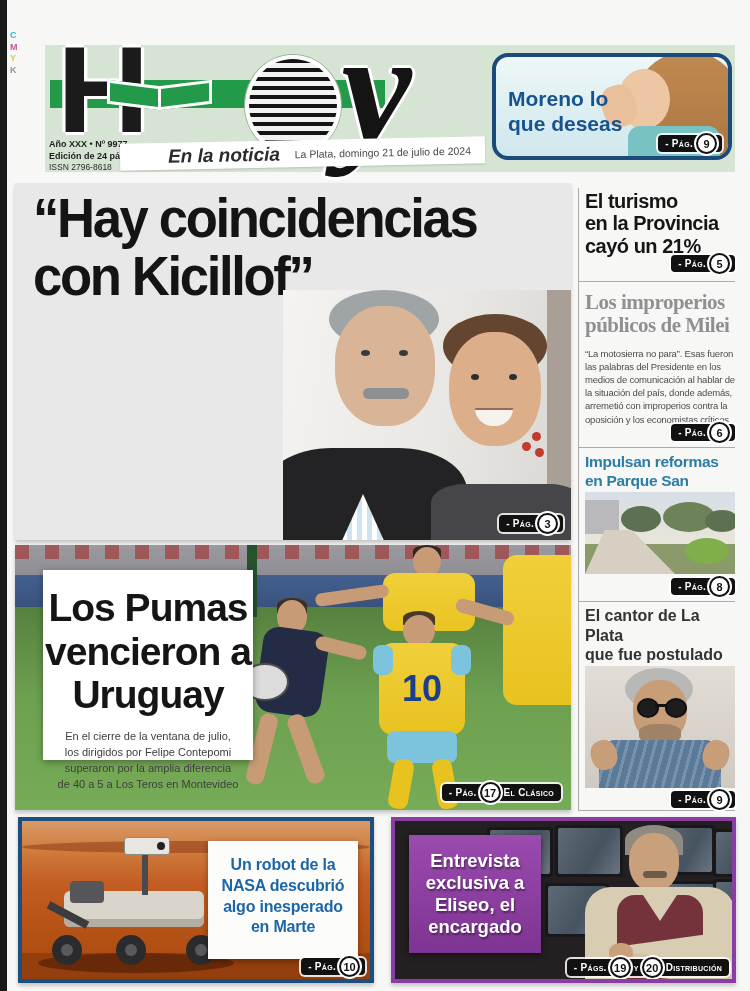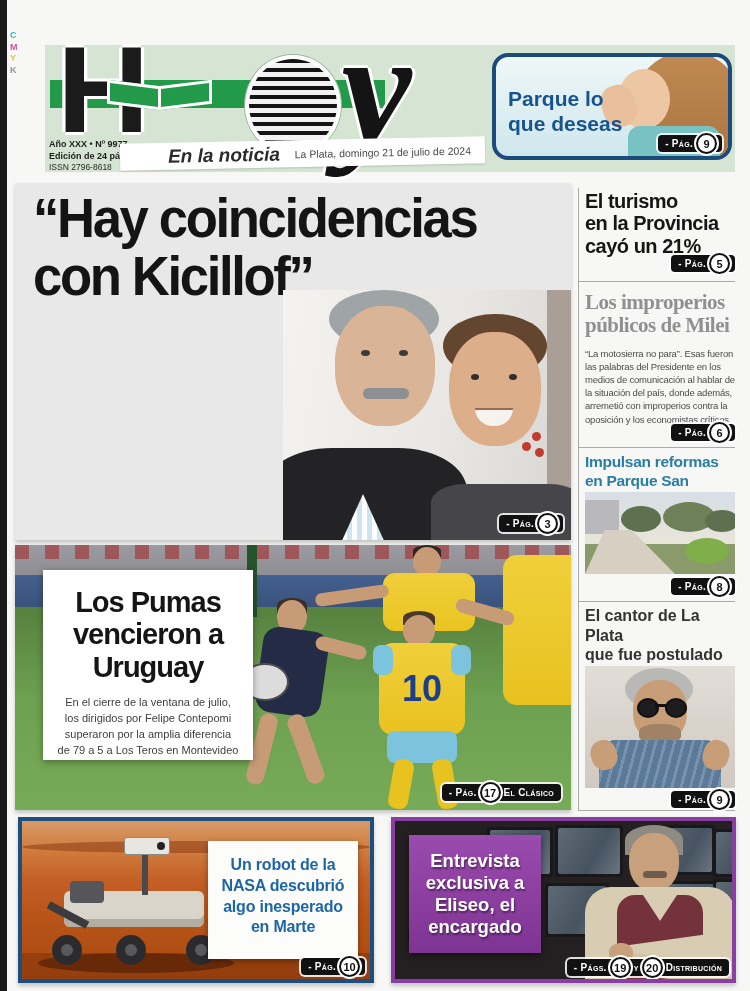--- a/index.html
+++ b/index.html
@@ -150,21 +150,21 @@
   .rg-u-head{position:absolute;left:398px;top:2px;width:28px;height:30px;border-radius:50%;}
   .rg-u-hair{position:absolute;left:398px;top:0px;width:28px;height:12px;border-radius:50% 50% 0 0;background:#2f2620;}
   .rg-u-torso{position:absolute;left:368px;top:28px;width:92px;height:58px;border-radius:12px;
          background:linear-gradient(#f0cf3a,#e9c421);}
   .rg-u-arm{position:absolute;left:300px;top:44px;width:74px;height:13px;border-radius:7px;transform:rotate(-8deg);}
   .rg-r-torso{position:absolute;right:-24px;top:10px;width:92px;height:150px;border-radius:14px;
          background:linear-gradient(#f0cf3a,#e8c21f);}
   .rg-r-arm{position:absolute;right:56px;top:60px;width:60px;height:14px;border-radius:7px;transform:rotate(16deg);}
   .rg-card{position:absolute;left:28px;top:25px;width:210px;height:190px;background:#fff;
          box-shadow:0 2px 7px rgba(0,0,0,.35);text-align:center;}
-  .rg-h{margin-top:16px;font-size:29px;font-weight:bold;line-height:1.12;letter-spacing:-1px;color:#151515;}
+  .rg-h{margin-top:16px;font-size:39px;font-weight:bold;line-height:1.12;letter-spacing:-1px;color:#151515;}
   .rg-d{margin-top:12px;padding:0 9px;font-size:11px;color:#3e3e3e;line-height:1.45;}
 
   
   .nasa{position:absolute;left:18px;top:817px;width:356px;height:166px;box-sizing:border-box;
         border:4px solid #1d4e7e;overflow:hidden;box-shadow:0 3px 4px rgba(0,0,0,.2);
         background:linear-gradient(#d89a66 0,#cf7a3c 20%,#c35f24 38%,#b85418 62%,#a8490f 100%);}
   .ns-ridge{position:absolute;left:0;top:20px;width:100%;height:12px;background:#9c4a1e;opacity:.7;
         border-radius:50%;}
   .ns-fg{position:absolute;left:0;bottom:0;width:100%;height:26px;background:#8f3c0c;opacity:.8;}
   .ns-shadow{position:absolute;left:16px;top:132px;width:196px;height:20px;border-radius:50%;
@@ -240,21 +240,21 @@
       <span class="dateline">La Plata, domingo 21 de julio de 2024</span>
     </div>
 
     <div class="ad">
       <div class="ad-art">
         <div class="ad-hair"></div>
         <div class="ad-face"></div>
         <div class="ad-hand"></div>
         <div class="ad-shirt"></div>
       </div>
-      <div class="ad-text pre">Parque lo
+      <div class="ad-text pre">Moreno lo
 que deseas</div>
       <div class="badge" style="right:6px;bottom:4px;">
         <span class="bpill">- Pág.</span>
         <span class="bnum">9</span>
       </div>
     </div>
   </header>
 
   <section class="lead">
     <h1 class="lead-headline pre" style="margin:0;">“Hay coincidencias
@@ -382,21 +382,21 @@
     <div class="rg-r-torso"></div>
     <div class="rg-r-arm skin"></div>
 
     <div class="rg-card">
       <h2 class="rg-h pre" style="margin:0;margin-top:16px;">Los Pumas
 vencieron a
 Uruguay</h2>
       <p class="rg-d pre" style="margin:12px 0 0;">En el cierre de la ventana de julio,
 los dirigidos por Felipe Contepomi
 superaron por la amplia diferencia
-de 79 a 5 a Los Teros en Montevideo</p>
+de 40 a 5 a Los Teros en Montevideo</p>
     </div>
 
     <div class="badge" style="right:10px;bottom:9px;">
       <span class="bpill">- Pág.</span>
       <span class="bnum">17</span>
       <span class="bpill">El Clásico</span>
     </div>
   </section>
 
   <section class="nasa">

